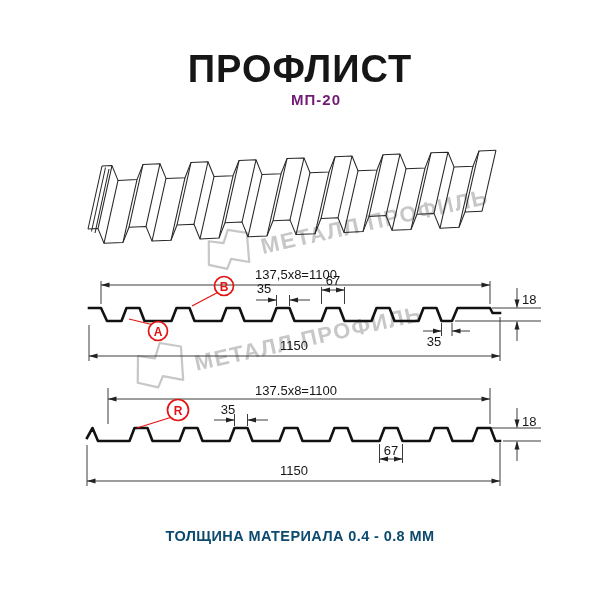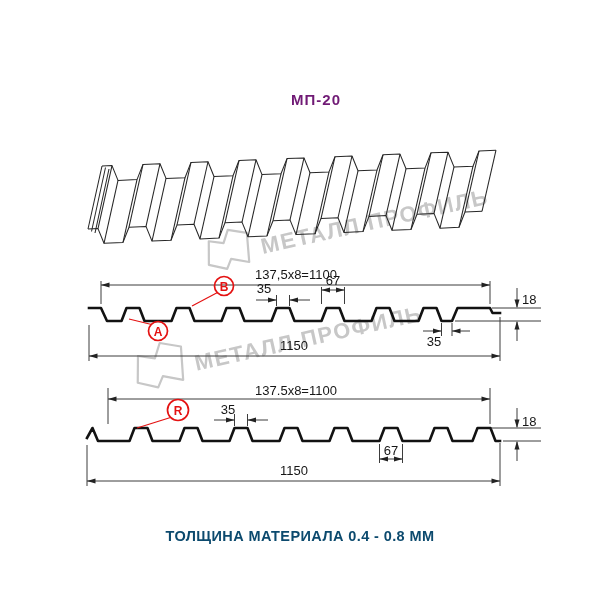--- a/index.html
+++ b/index.html
@@ -21,20 +21,21 @@
   .redc{fill:none;stroke:var(--red,#e41212);stroke-width:1.7;}
   .redl{fill:var(--red,#e41212);font-size:12px;font-weight:700;text-anchor:middle;}
   .redln{stroke:var(--red,#e41212);stroke-width:1.2;}
   .wm-text{font-size:22px;font-weight:700;letter-spacing:1.5px;fill:var(--wm,#c7c7c7);}
   .wm-logo{fill:none;stroke:var(--wm,#c7c7c7);stroke-width:2.2;stroke-linejoin:round;}
 </style>
 </head>
 <body>
 
 <div class="page">
+  <div class="title">ПРОФЛИСТ</div>
   <div class="subtitle">МП-20</div>
 
   <svg width="600" height="600" viewBox="0 0 600 600">
 
     <g transform="translate(200,234) rotate(-12.5)">
       <path class="wm-logo" d="M2,32 L7,9 L21,14 L28,2 L46,9 L42,38 L25,31 L19,40 Z"></path>
       <text class="wm-text" x="57" y="33">МЕТАЛЛ ПРОФИЛЬ</text>
     </g>
     <g transform="translate(128,348) rotate(-12.5)">
       <path class="wm-logo" d="M2,36 L8,10 L24,16 L32,2 L52,10 L47,43 L28,35 L21,45 Z"></path>

